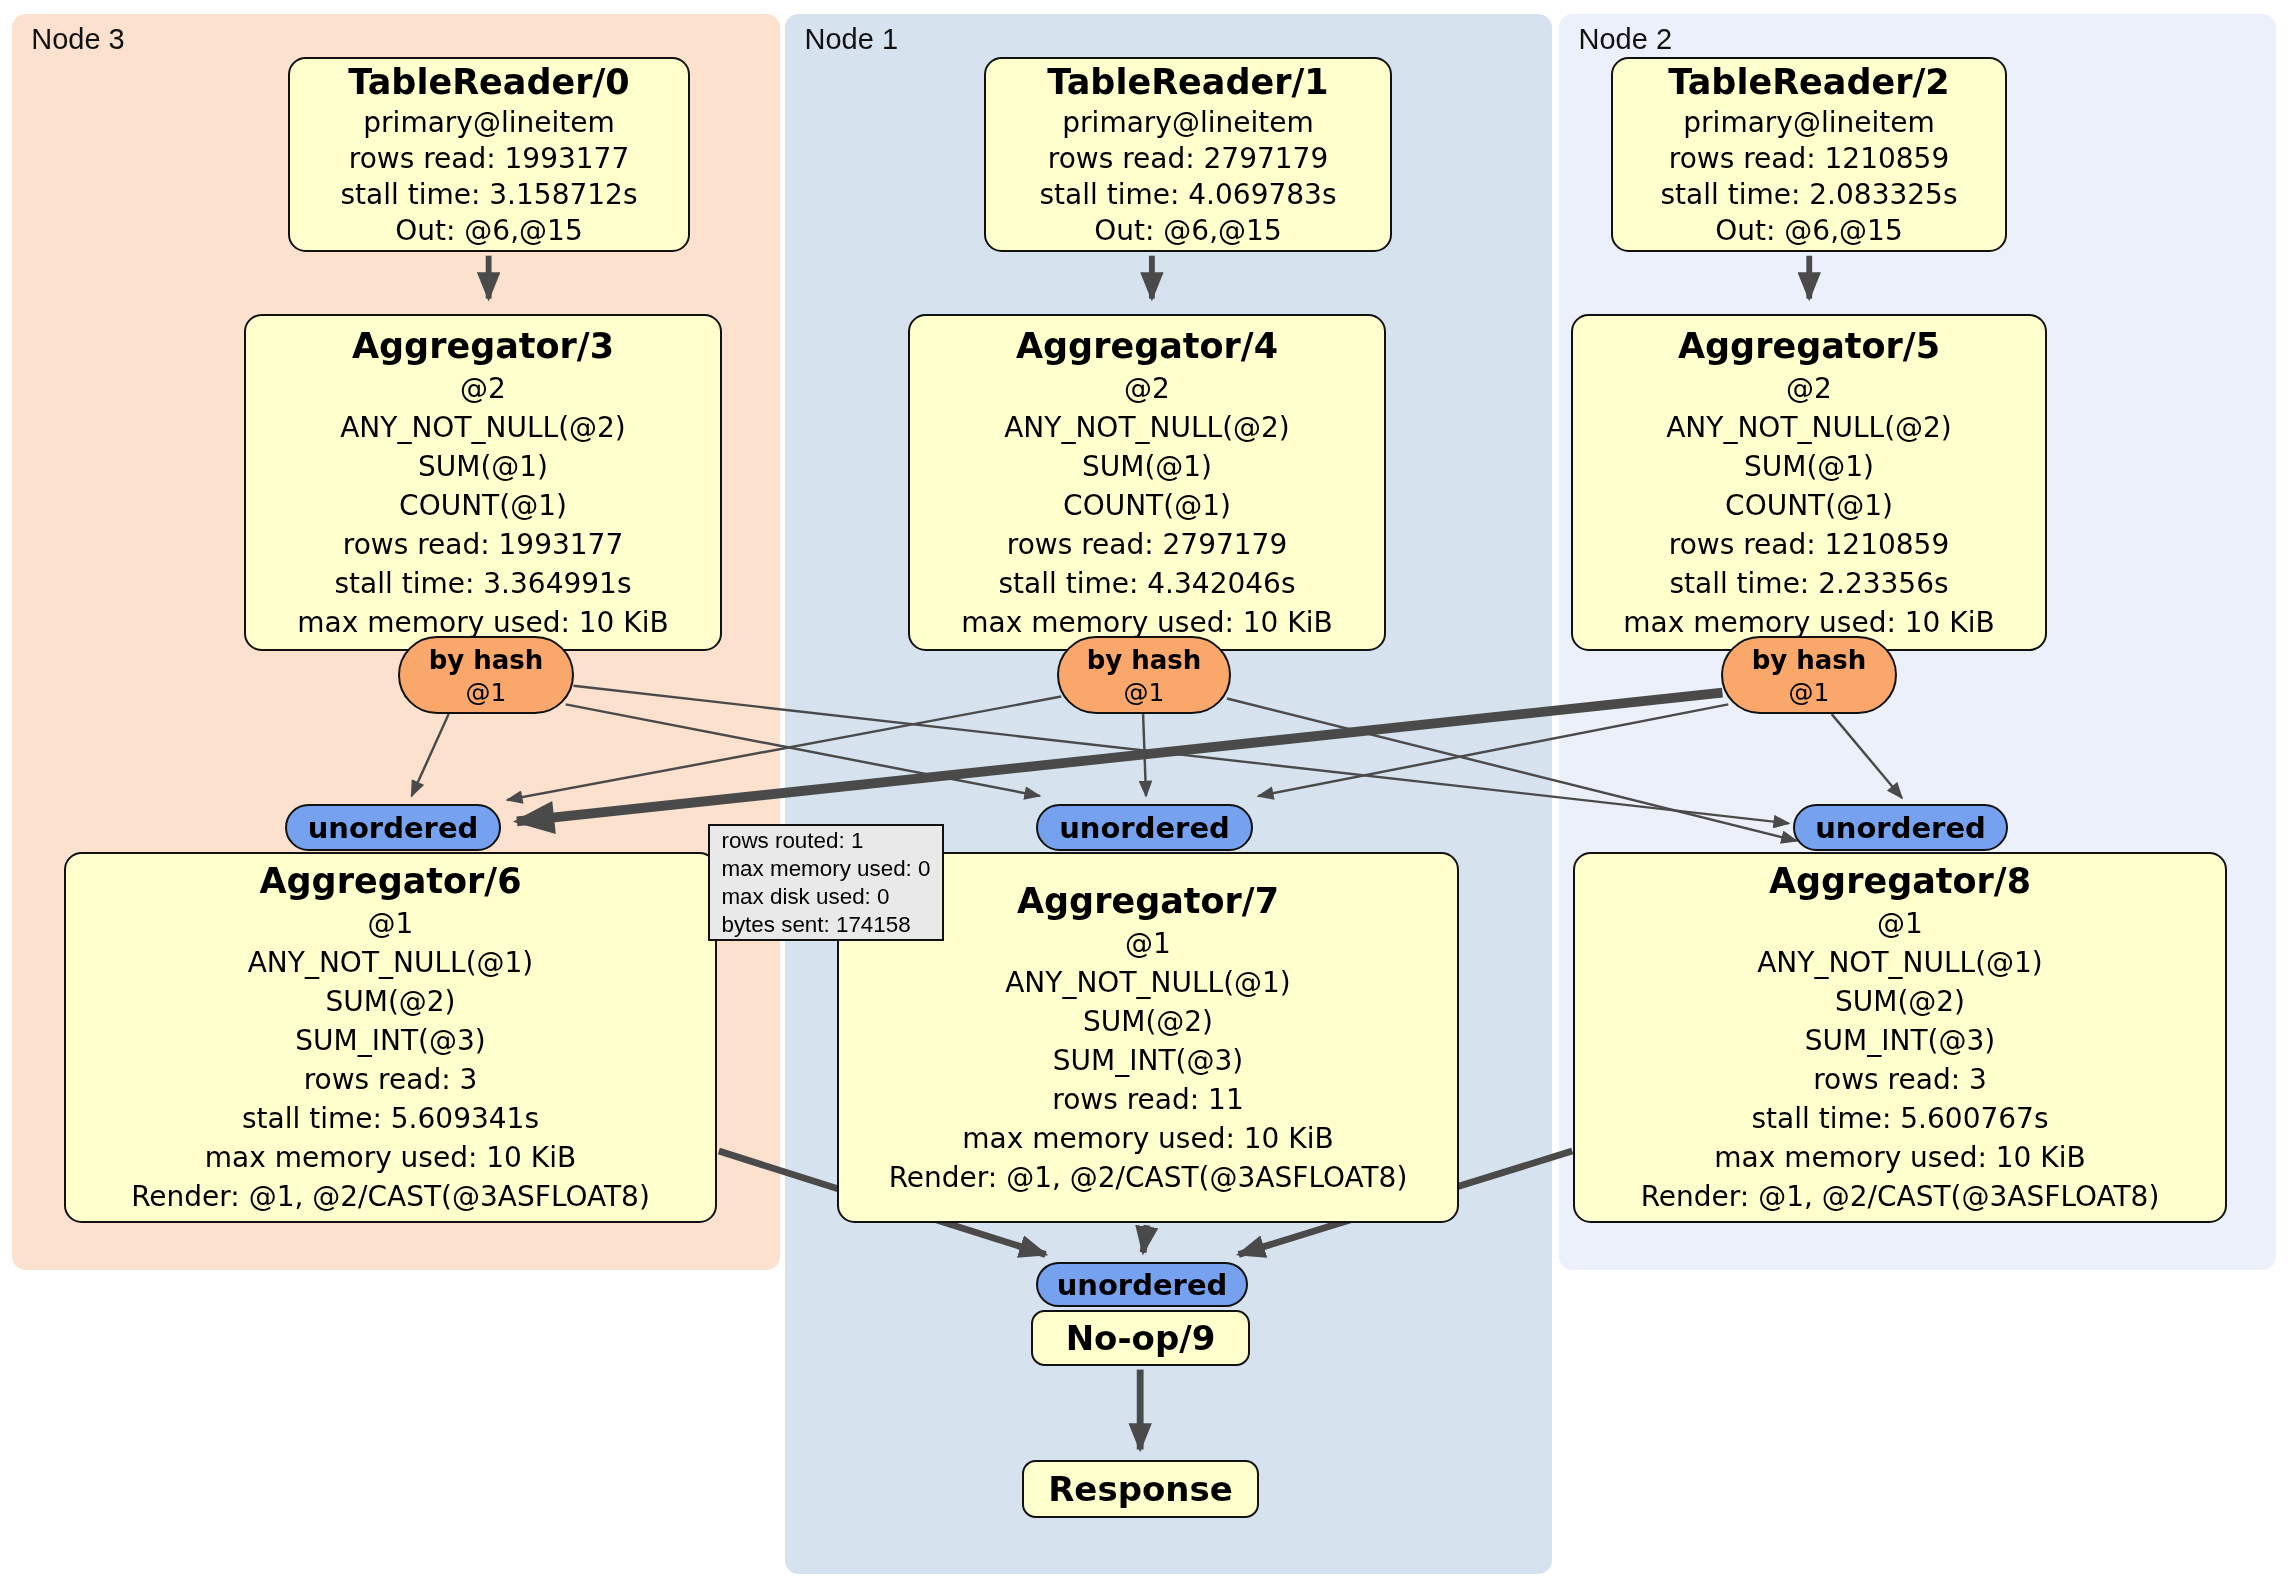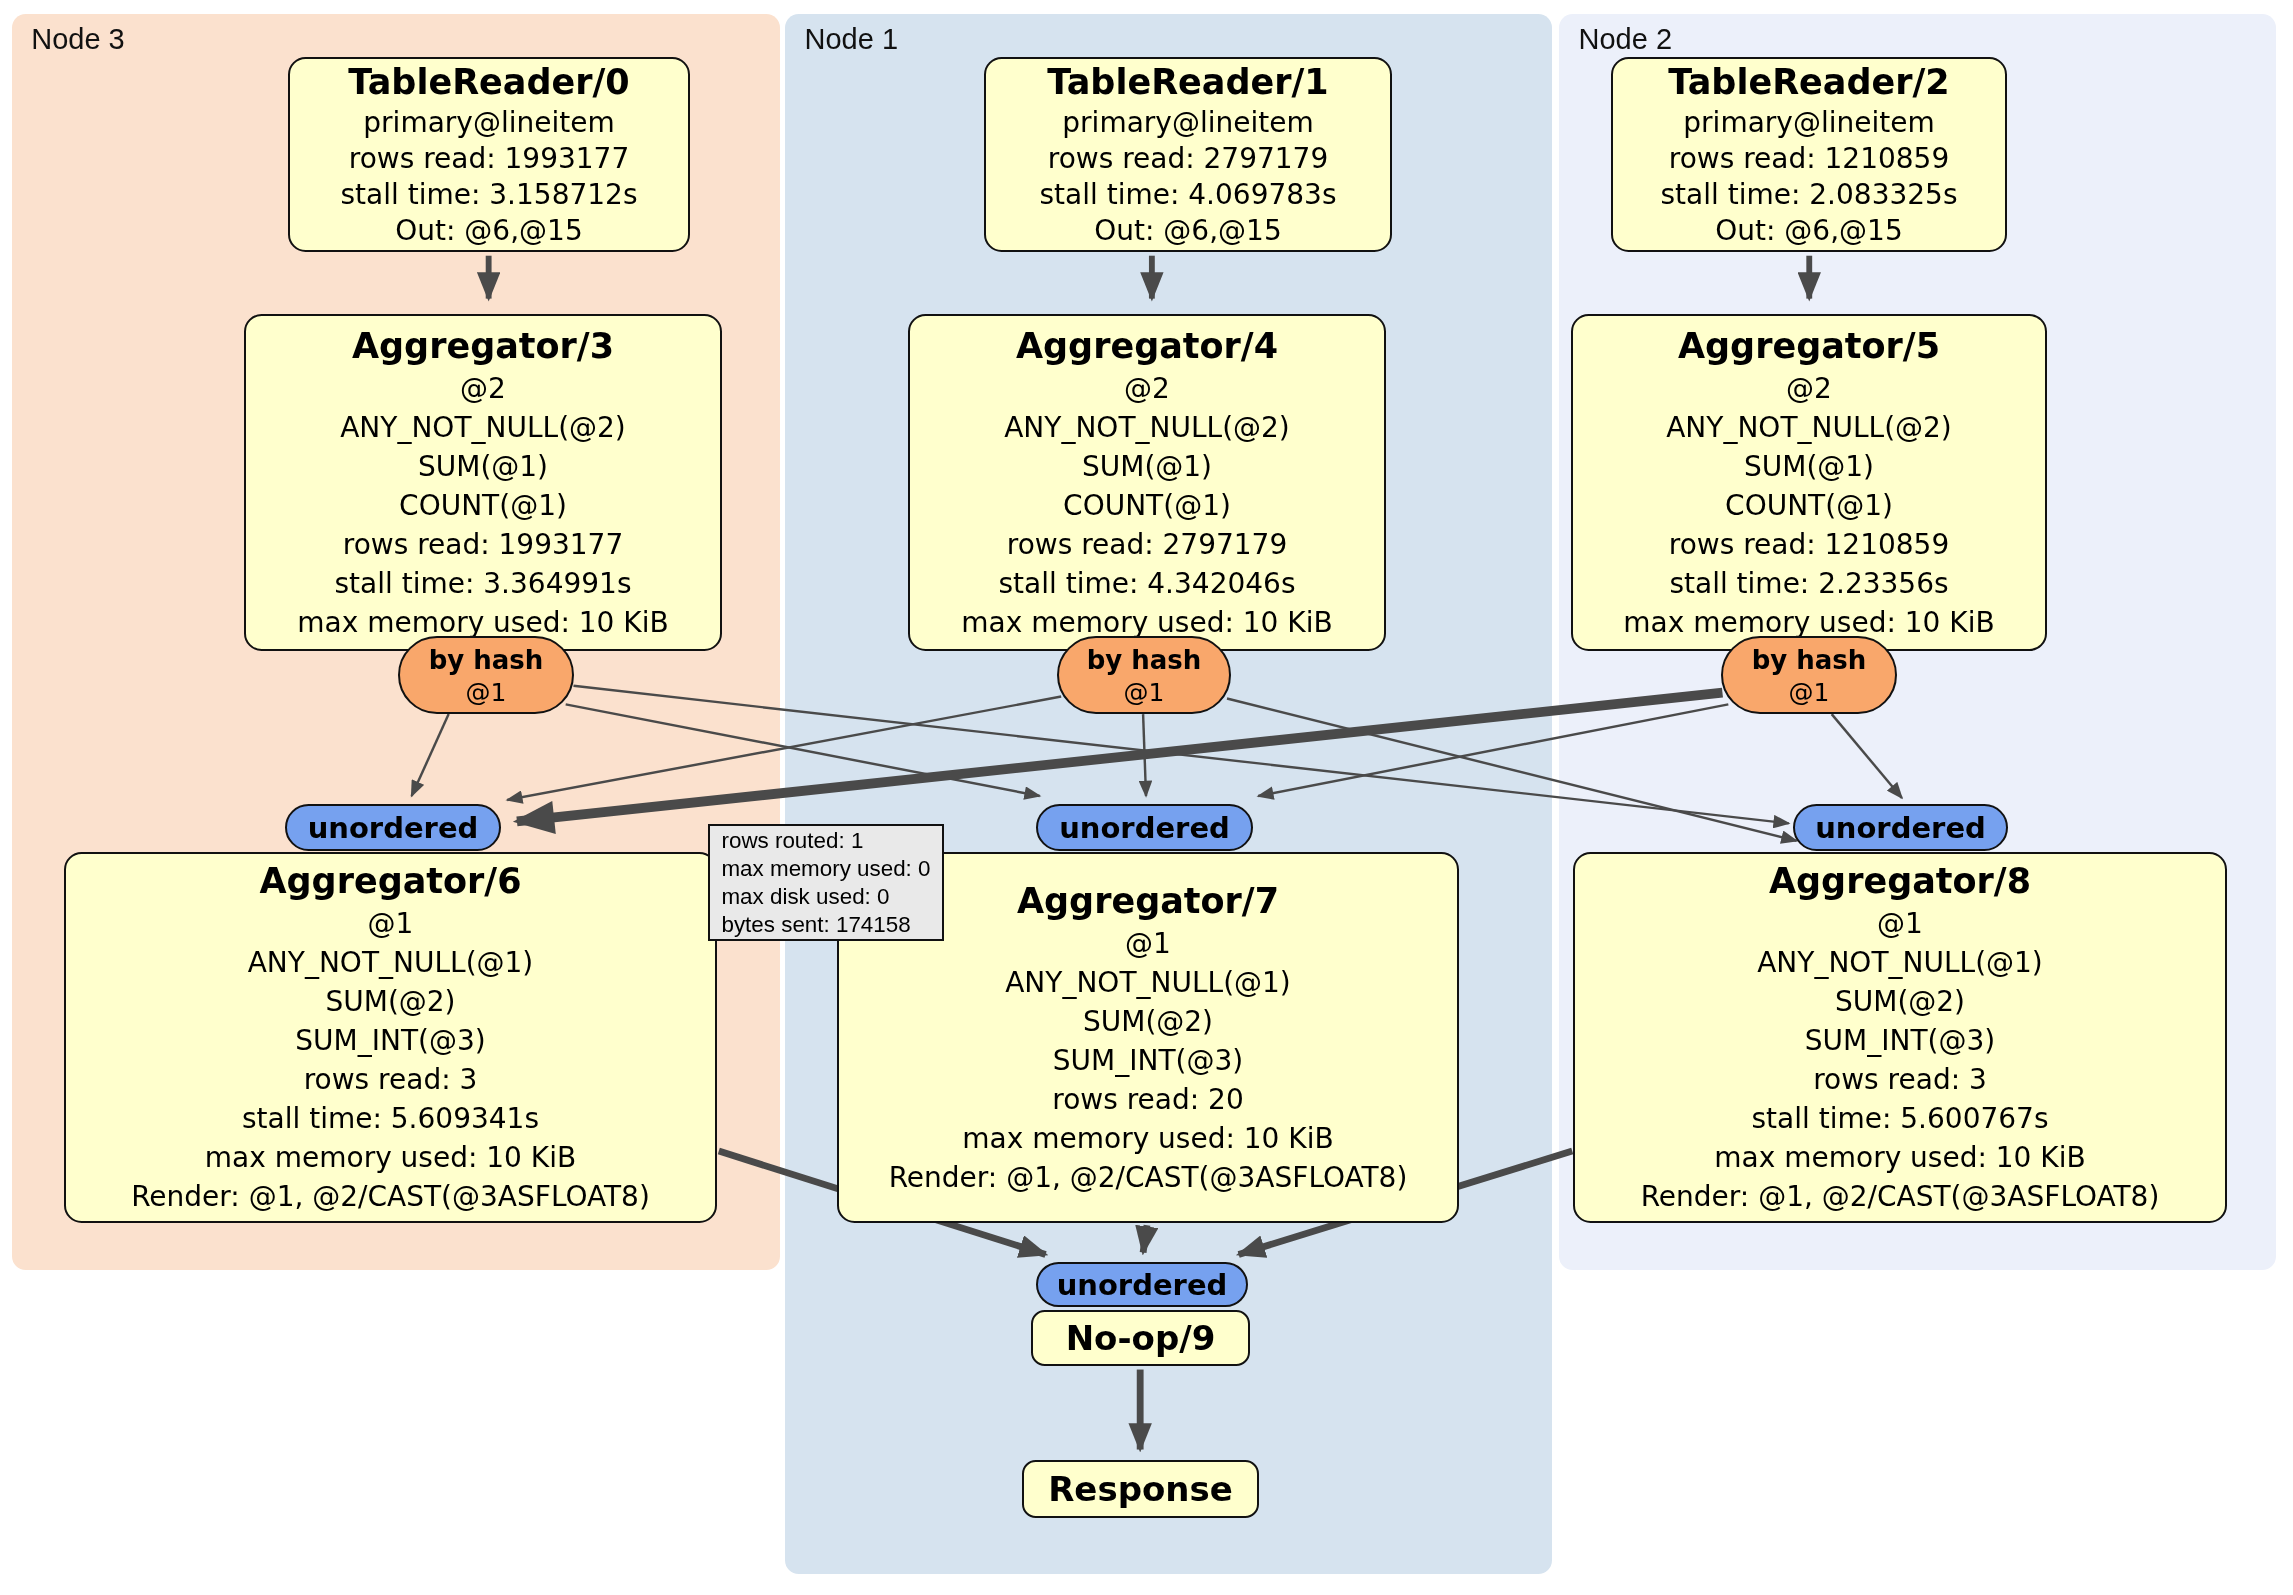--- a/index.html
+++ b/index.html
@@ -159,21 +159,21 @@
   <div class="sync" style="left:1036px;top:804px;width:217px;height:47px;">
     <span>unordered</span>
   </div>
   <div class="pbox" style="left:837px;top:852px;width:622px;height:371px;">
     <div class="title">Aggregator/7</div>
     <div>
         <div class="ln">@1</div>
         <div class="ln">ANY_NOT_NULL(@1)</div>
         <div class="ln">SUM(@2)</div>
         <div class="ln">SUM_INT(@3)</div>
-        <div class="ln">rows read: 20</div>
+        <div class="ln">rows read: 11</div>
         <div class="ln">max memory used: 10 KiB</div>
         <div class="ln">Render: @1, @2/CAST(@3ASFLOAT8)</div>
       </div>
   </div>
 
   <div class="pbox trbox" style="left:1611px;top:57px;width:396px;height:195px;">
     <div class="title">TableReader/2</div>
     <div>
         <div class="ln">primary@lineitem</div>
         <div class="ln">rows read: 1210859</div>

